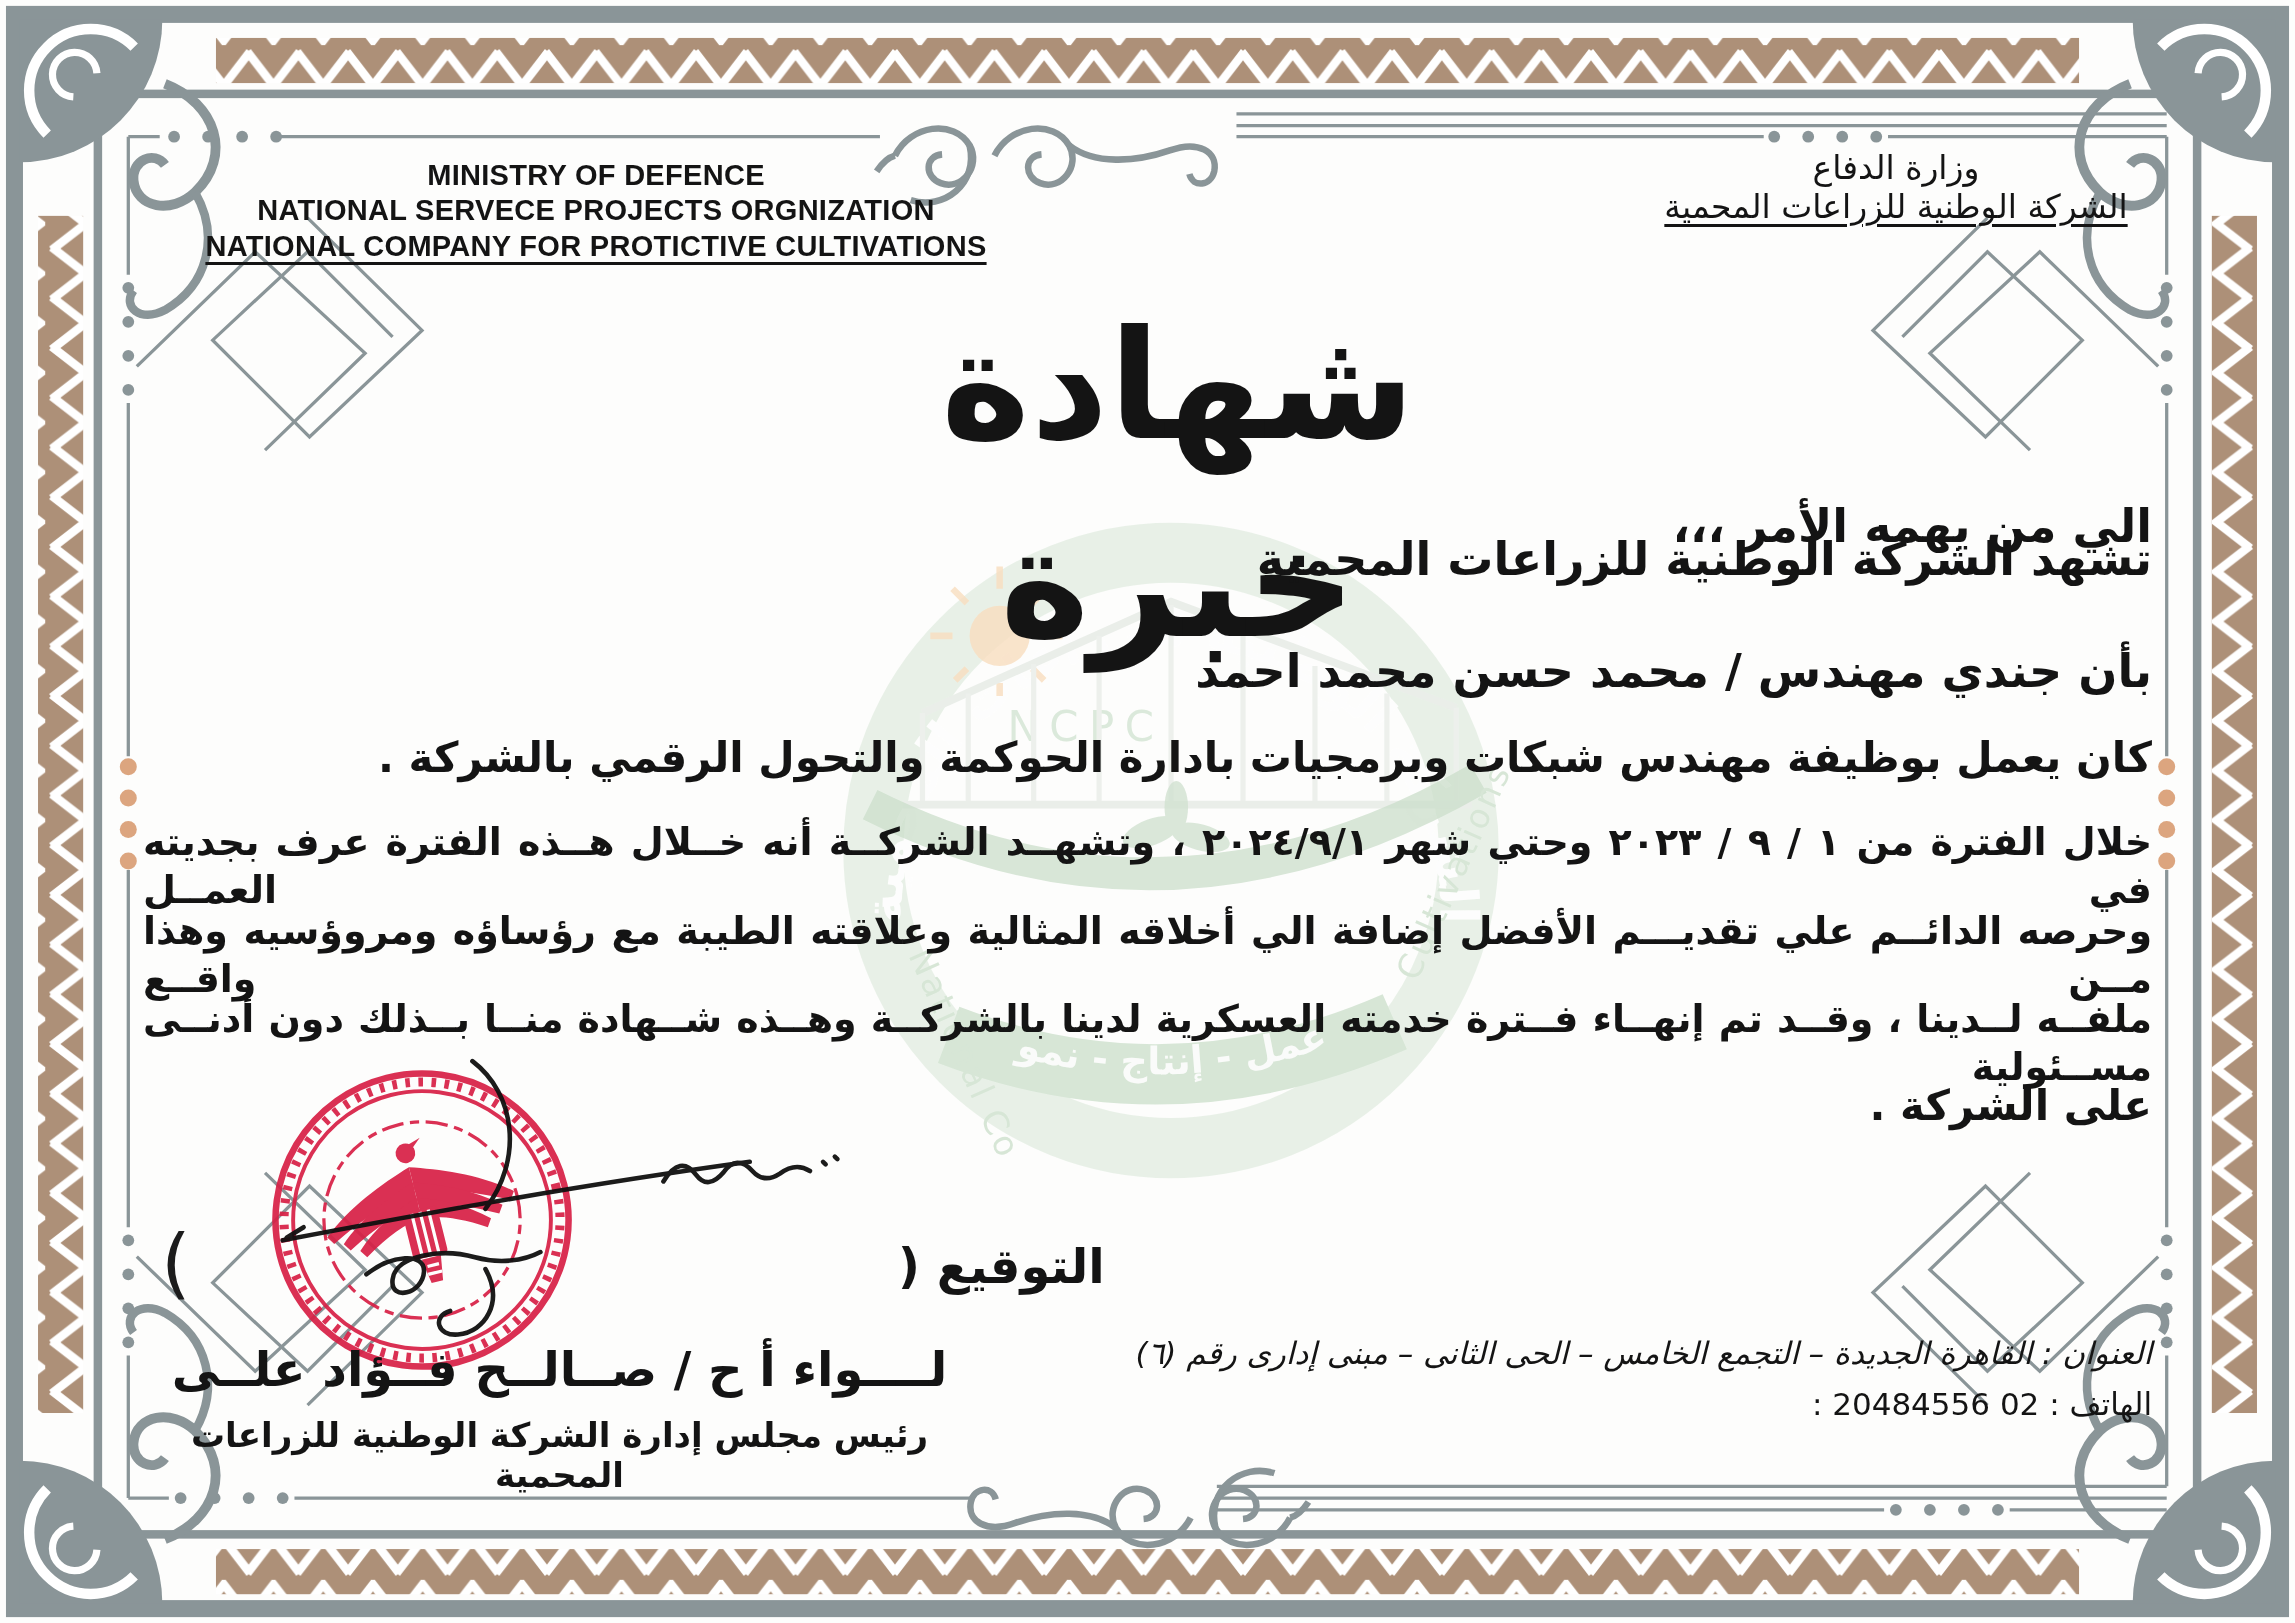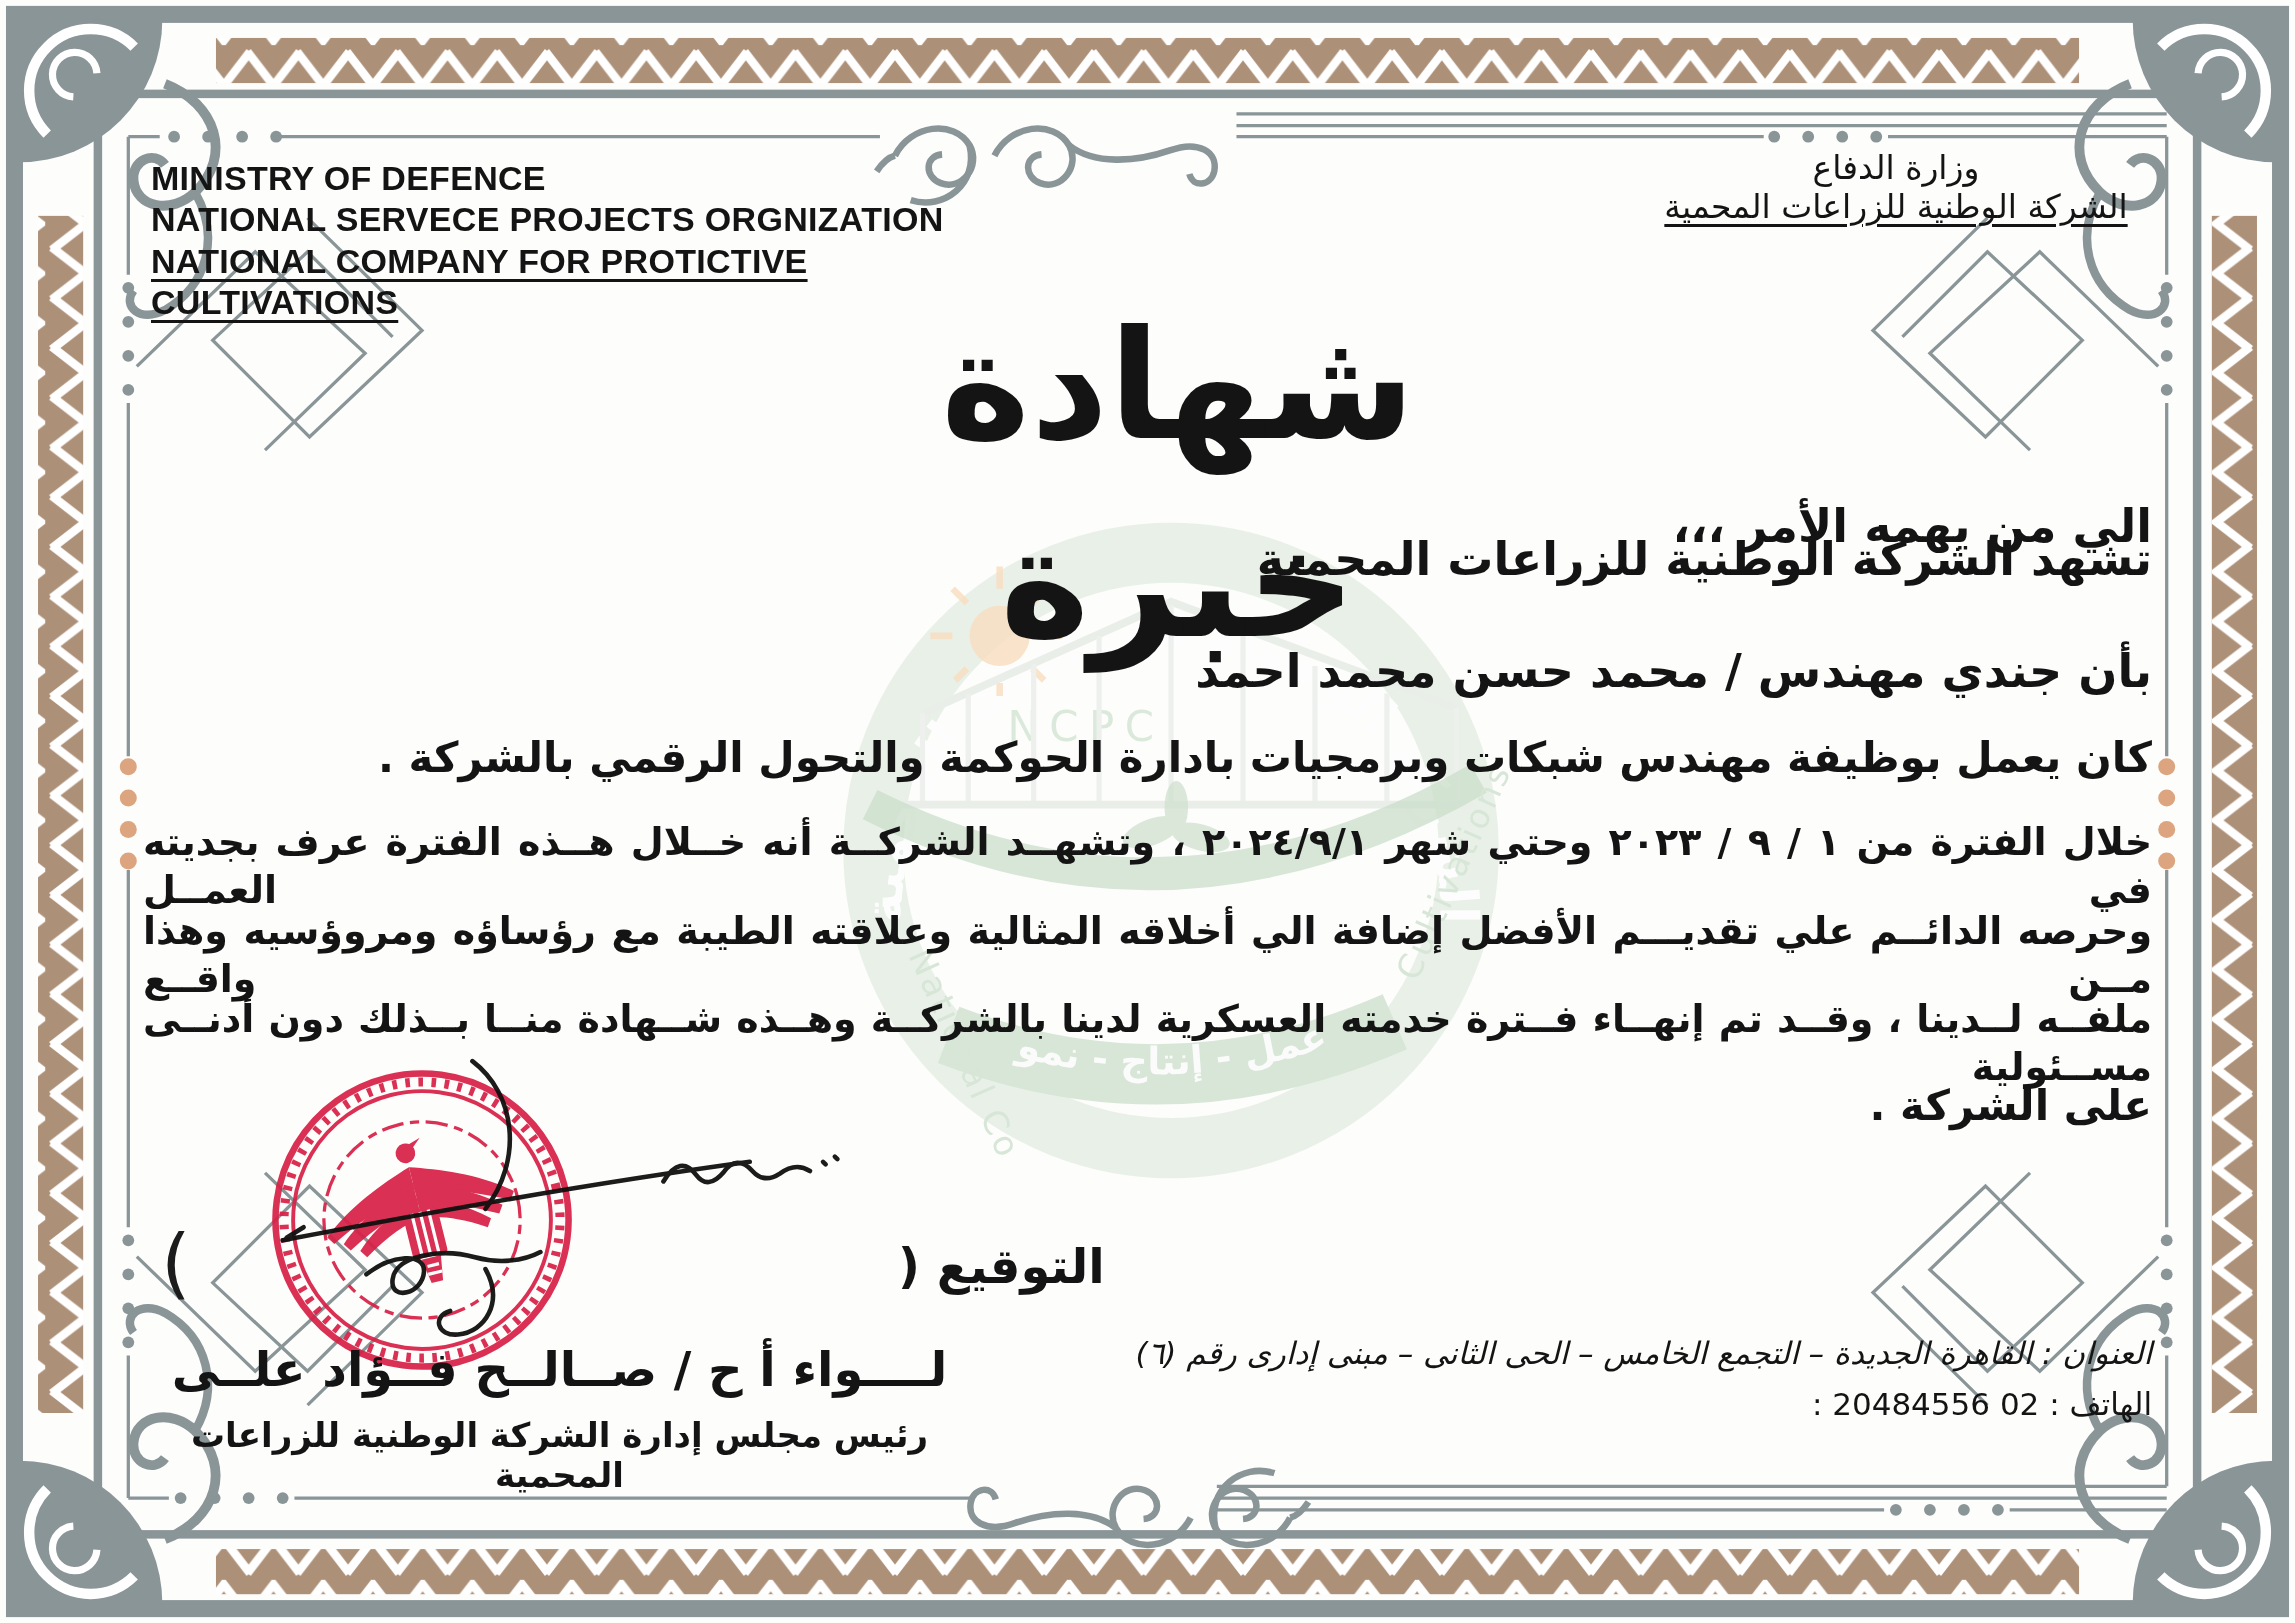--- a/index.html
+++ b/index.html
@@ -1,21 +1,21 @@
 <!DOCTYPE html>
 <html style="font-size:10.5px"><head>
 <meta charset="utf-8">
 <style>
   html,body{margin:0;padding:0;background:#ffffff;}
   .page{position:relative;width:2295px;height:1623px;background:#fdfdfc;overflow:hidden;
         font-family:"DejaVu Sans",sans-serif;color:#141414;}
   svg.layer{position:absolute;left:0;top:0;}
   
-  .hdr-en{position:absolute;left:151px;top:158px;width:890px;text-align:left;
-          font-family:"Liberation Sans",sans-serif;font-size:34px;line-height:1.22;
+  .hdr-en{position:absolute;left:151px;top:158px;width:890px;text-align:center;
+          font-family:"Liberation Sans",sans-serif;font-size:29px;line-height:1.22;
           font-weight:600;letter-spacing:0.3px;z-index:5;}
   .hdr-ar{position:absolute;right:134px;top:149px;width:530px;text-align:center;direction:rtl;
           font-size:33px;line-height:1.17;font-weight:400;z-index:5;}
   .u{text-decoration:underline;text-decoration-thickness:2.6px;text-underline-offset:5.9px;}
   
   .title{position:absolute;left:792px;top:287px;width:772px;text-align:center;direction:rtl;
          font-size:152px;line-height:1.3;font-weight:bold;z-index:5;word-spacing:.25em;}
   
   .bline{position:absolute;left:143px;right:143px;direction:rtl;text-align:right;
          font-weight:bold;line-height:1.25;z-index:5;white-space:nowrap;}

